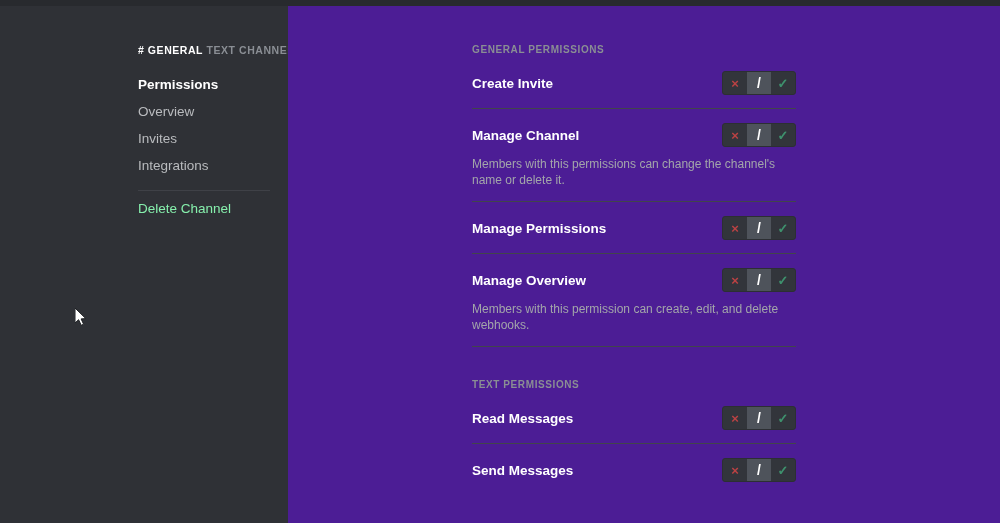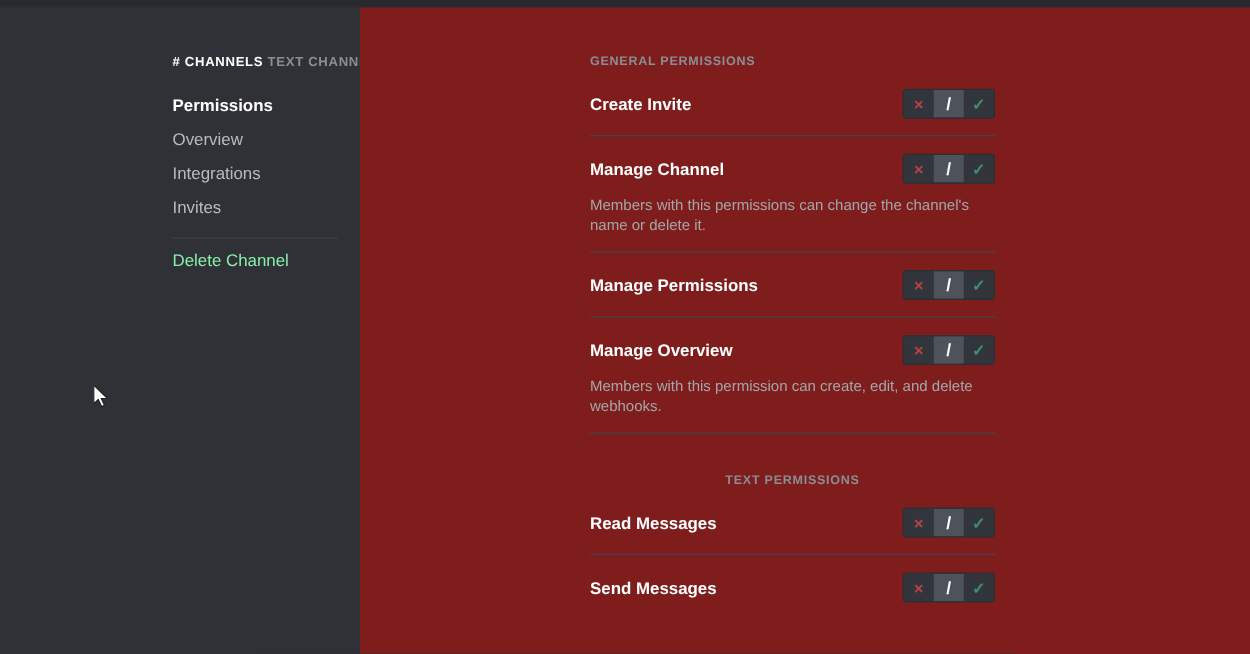--- a/index.html
+++ b/index.html
@@ -65,29 +65,29 @@
     padding: 7px 9px; font-size: 13px; color: #dcddde; cursor: pointer;
   }
 
   .roles-sep { height: 1px; background: #3f4147; margin: 14px 0 12px 0; }
 
   .help-link { font-size: 12.5px; color: #0a9ef2; cursor: pointer; }
 
   
   .main {
     position: absolute; left: 288px; top: 6px; width: 712px; height: 517px;
-    background: #7f1d1d;
+    background: #4c1d95;
   }
   .content { position: absolute; left: 184px; top: 38px; width: 324px; }
 
   .section-label {
     font-size: 10px; font-weight: bold; letter-spacing: .6px;
     color: #8a8e94; margin-bottom: 16px;
   }
-  .section-label.spaced { margin-top: 32px; text-align: center; }
+  .section-label.spaced { margin-top: 32px; }
 
   .perm-row { padding-bottom: 13px; }
   .perm-top {
     display: flex; align-items: center; justify-content: space-between;
   }
   .perm-name {
     font-size: 13.5px; font-weight: bold; color: #ffffff; line-height: 17px;
   }
   .perm-desc {
     font-size: 12px; color: #a3a6aa; line-height: 16px; margin-top: 9px;
@@ -113,28 +113,28 @@
 
 <div id="app">
 
   <div class="topbar"></div>
 
   <div class="leftregion">
 
     <div class="nav">
       <div class="nav-header">
         <span class="chan">#</span>
-        <span class="chan">CHANNELS</span>
+        <span class="chan">GENERAL</span>
         <span class="cat">TEXT CHANNELS</span>
       </div>
       <div id="nav-items">
           <div class="nav-item active">Permissions</div>
           <div class="nav-item">Overview</div>
+          <div class="nav-item">Invites</div>
           <div class="nav-item">Integrations</div>
-          <div class="nav-item">Invites</div>
         </div>
       <div class="nav-sep"></div>
       <div class="nav-danger">Delete Channel</div>
     </div>
 
     <div class="rolescol">
       <div class="syncbox">
         <span class="sync-icon">
           <svg width="13" height="13" viewBox="0 0 24 24" fill="none" stroke="#faa61a" stroke-width="2.6" stroke-linecap="round" stroke-linejoin="round">
             <polyline points="22 3 22 9 16 9"></polyline>

